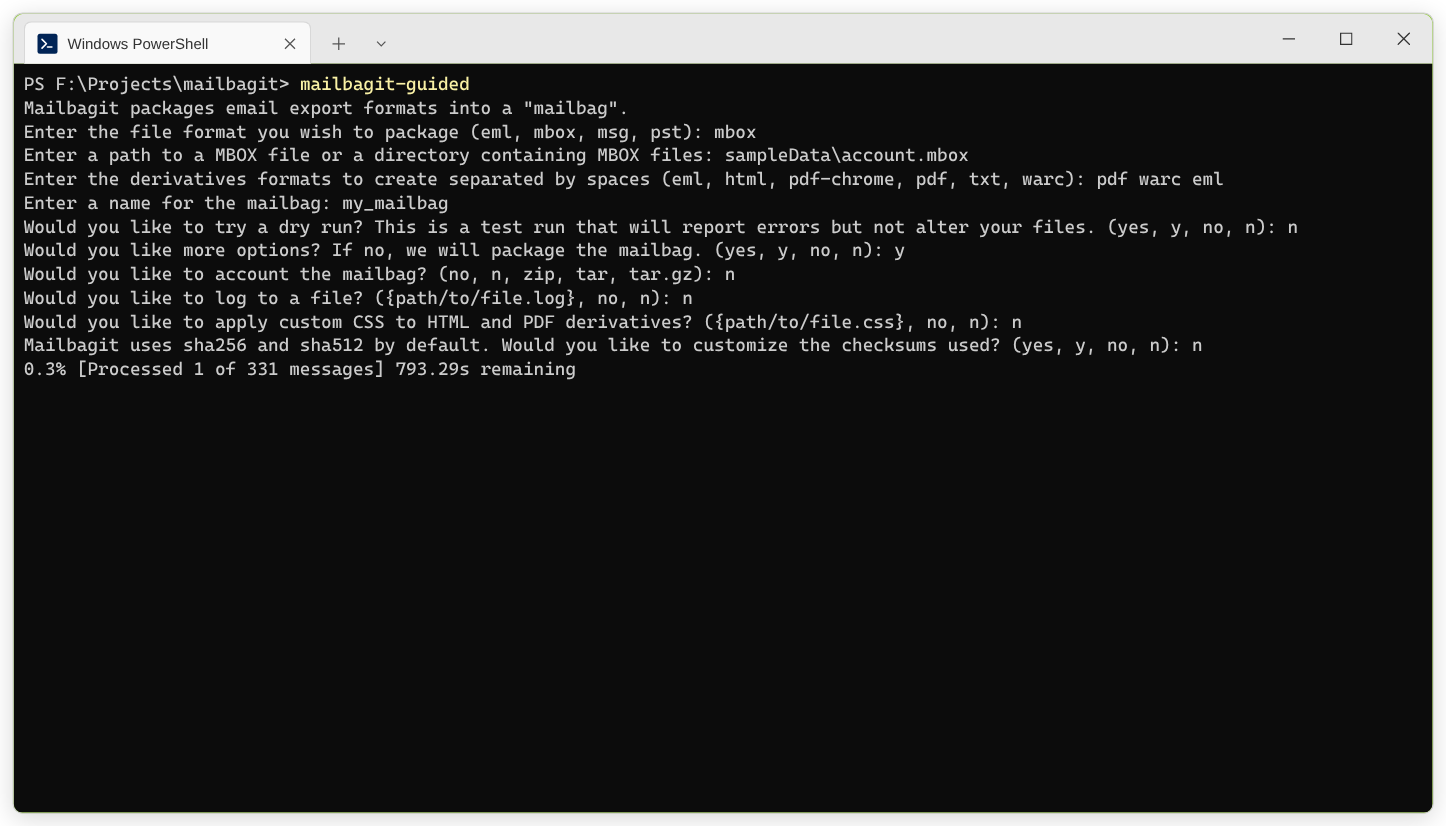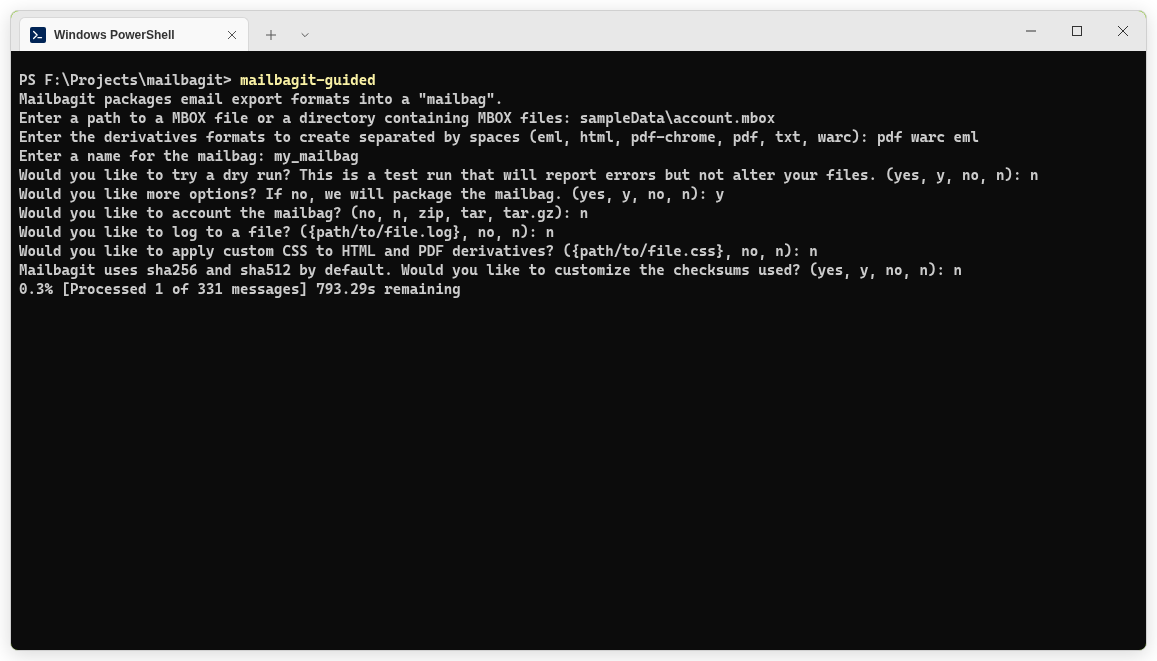--- a/index.html
+++ b/index.html
@@ -16,21 +16,20 @@
     }
     .window {
       width: 1137px;
       height: 641px;
       background: #84cc16;
       border-radius: 8px;
       overflow: hidden;
       box-shadow: 0 4px 20px rgba(0,0,0,0.15);
       border: 1px solid #d0d0d0;
       position: relative;
-      font-weight: bold;
     }
     .titlebar {
       height: 40px;
       background: #e8e8e8;
       display: flex;
       align-items: stretch;
       border-top-left-radius: 8px;
       border-top-right-radius: 8px;
     }
     .tabs-area {
@@ -109,21 +108,21 @@
       justify-content: center;
       color: #333;
       cursor: pointer;
     }
     .win-btn svg {
       width: 10px;
       height: 10px;
     }
     .terminal {
       background: #0c0c0c;
-      padding: 20px 8px;
+      padding: 8px 8px;
       font-family: 'Cascadia Code', 'Consolas', monospace;
       font-size: 14.5px;
       line-height: 19px;
       color: #cccccc;
       height: calc(100% - 40px);
       overflow: hidden;
     }
     .line {
       white-space: pre;
     }
@@ -184,20 +183,21 @@
       <div class="win-btn close">
         <svg viewBox="0 0 10 10">
             <path d="M0 0 L10 10 M10 0 L0 10" stroke="currentColor" stroke-width="1"></path>
           </svg>
       </div>
     </div>
   </div>
   <div class="terminal">
     <div class="line"><span class="prompt">PS F:\Projects\mailbagit&gt; </span><span class="command">mailbagit-guided</span></div>
     <div class="line output">Mailbagit packages email export formats into a "mailbag".</div>
+    <div class="line output">Enter the file format you wish to package (eml, mbox, msg, pst): mbox</div>
     <div class="line output">Enter a path to a MBOX file or a directory containing MBOX files: sampleData\account.mbox</div>
     <div class="line output">Enter the derivatives formats to create separated by spaces (eml, html, pdf-chrome, pdf, txt, warc): pdf warc eml</div>
     <div class="line output">Enter a name for the mailbag: my_mailbag</div>
     <div class="line output">Would you like to try a dry run? This is a test run that will report errors but not alter your files. (yes, y, no, n): n</div>
     <div class="line output">Would you like more options? If no, we will package the mailbag. (yes, y, no, n): y</div>
     <div class="line output">Would you like to account the mailbag? (no, n, zip, tar, tar.gz): n</div>
     <div class="line output">Would you like to log to a file? ({path/to/file.log}, no, n): n</div>
     <div class="line output">Would you like to apply custom CSS to HTML and PDF derivatives? ({path/to/file.css}, no, n): n</div>
     <div class="line output">Mailbagit uses sha256 and sha512 by default. Would you like to customize the checksums used? (yes, y, no, n): n</div>
     <div class="line output">0.3% [Processed 1 of 331 messages] 793.29s remaining</div>

